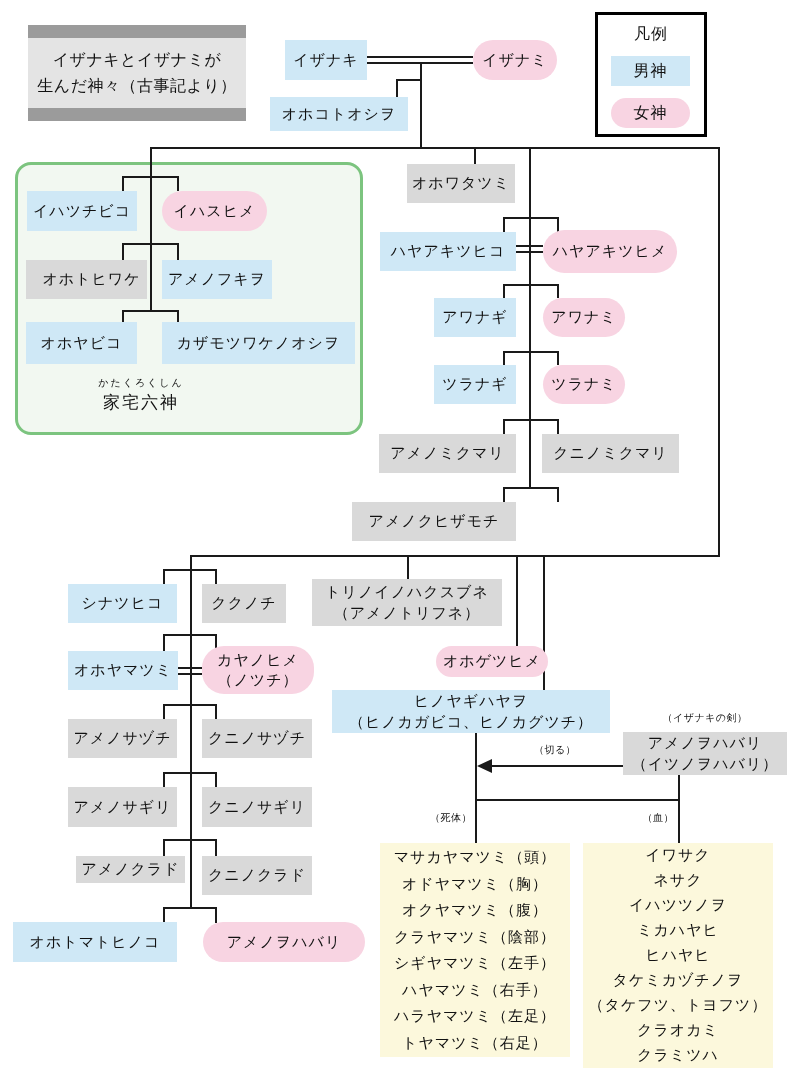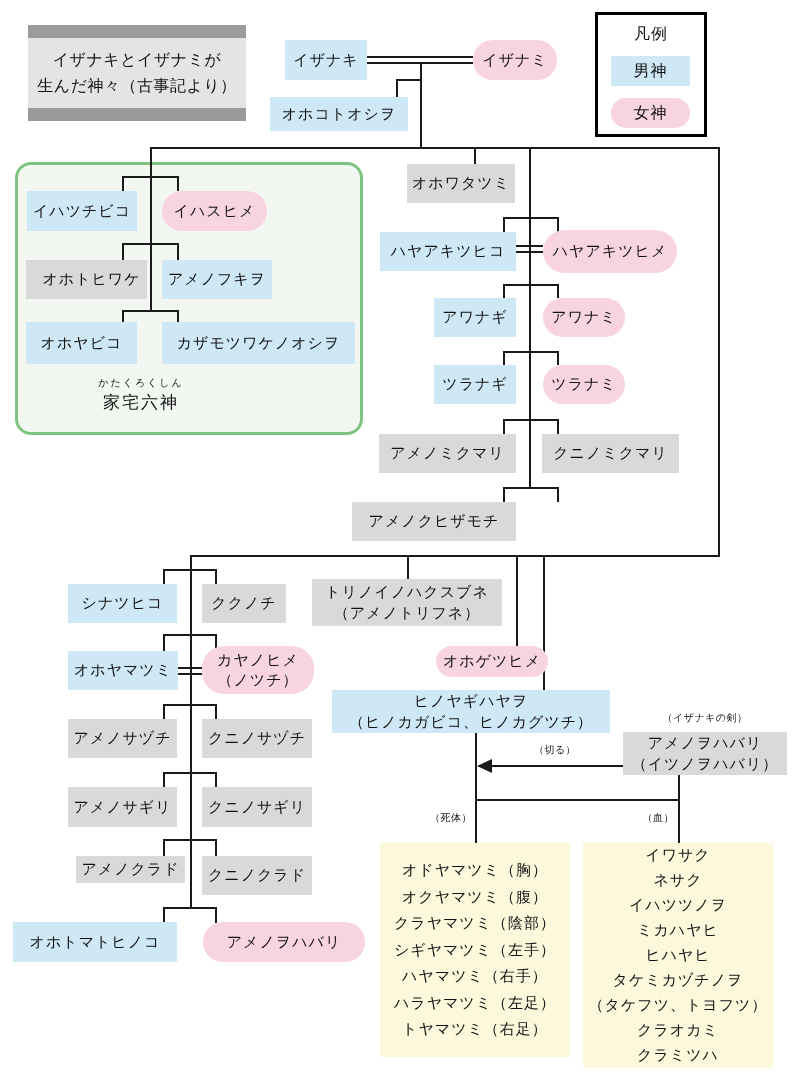--- a/index.html
+++ b/index.html
@@ -81,20 +81,21 @@
   </div>
 
   <div class="note center" style="left:630px;top:711px;width:150px;">（イザナキの剣）</div>
   <div class="note center" style="left:505px;top:743px;width:100px;">（切る）</div>
   <div class="arrowhead"></div>
 
   <div class="note right" style="left:392px;top:811px;width:80px;">（死体）</div>
   <div class="note right" style="left:594px;top:811px;width:80px;">（血）</div>
 
   <div class="deity-list corpse">
+      <div class="list-item">マサカヤマツミ（頭）</div>
       <div class="list-item">オドヤマツミ（胸）</div>
       <div class="list-item">オクヤマツミ（腹）</div>
       <div class="list-item">クラヤマツミ（陰部）</div>
       <div class="list-item">シギヤマツミ（左手）</div>
       <div class="list-item">ハヤマツミ（右手）</div>
       <div class="list-item">ハラヤマツミ（左足）</div>
       <div class="list-item">トヤマツミ（右足）</div>
     </div>
   <div class="deity-list blood">
       <div class="list-item">イワサク</div>

